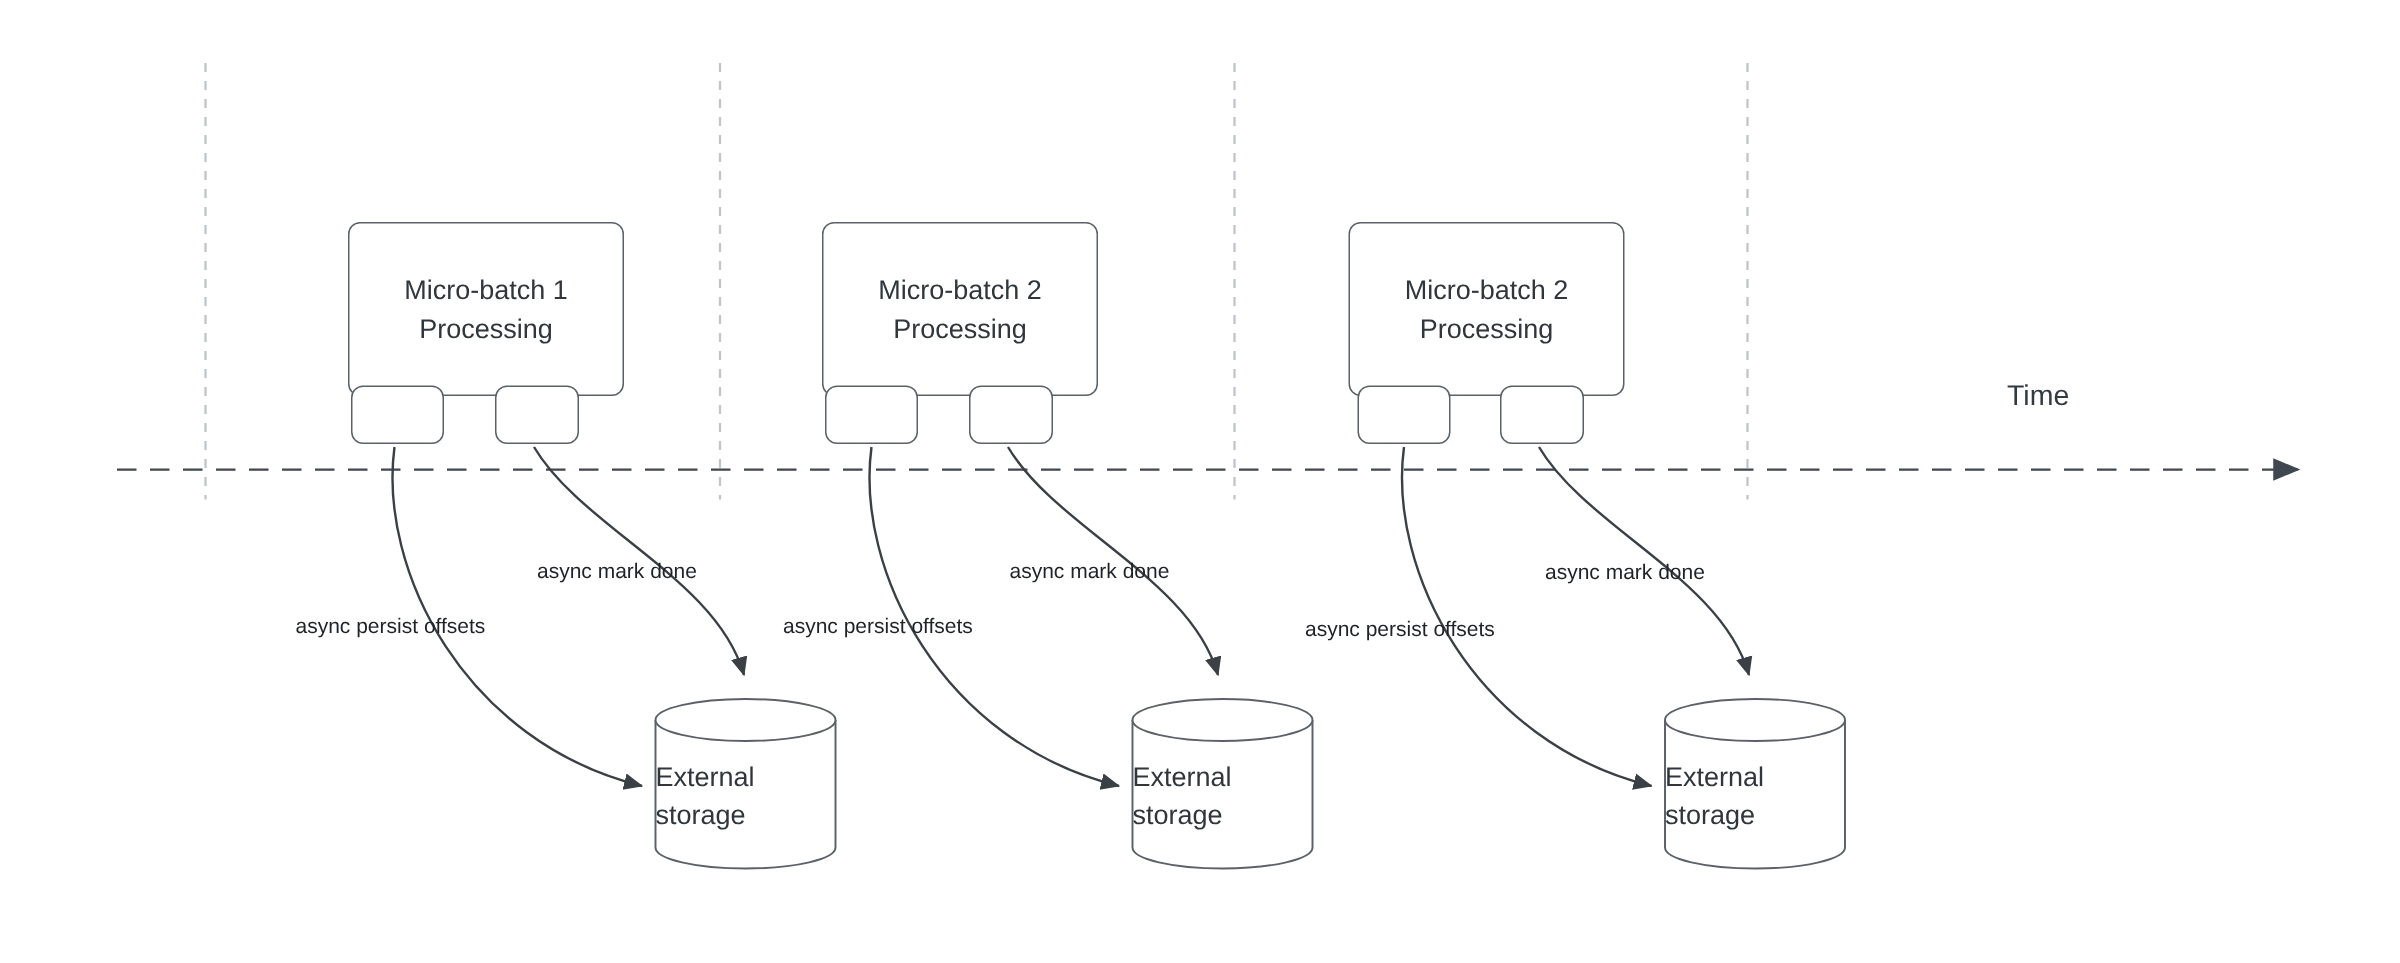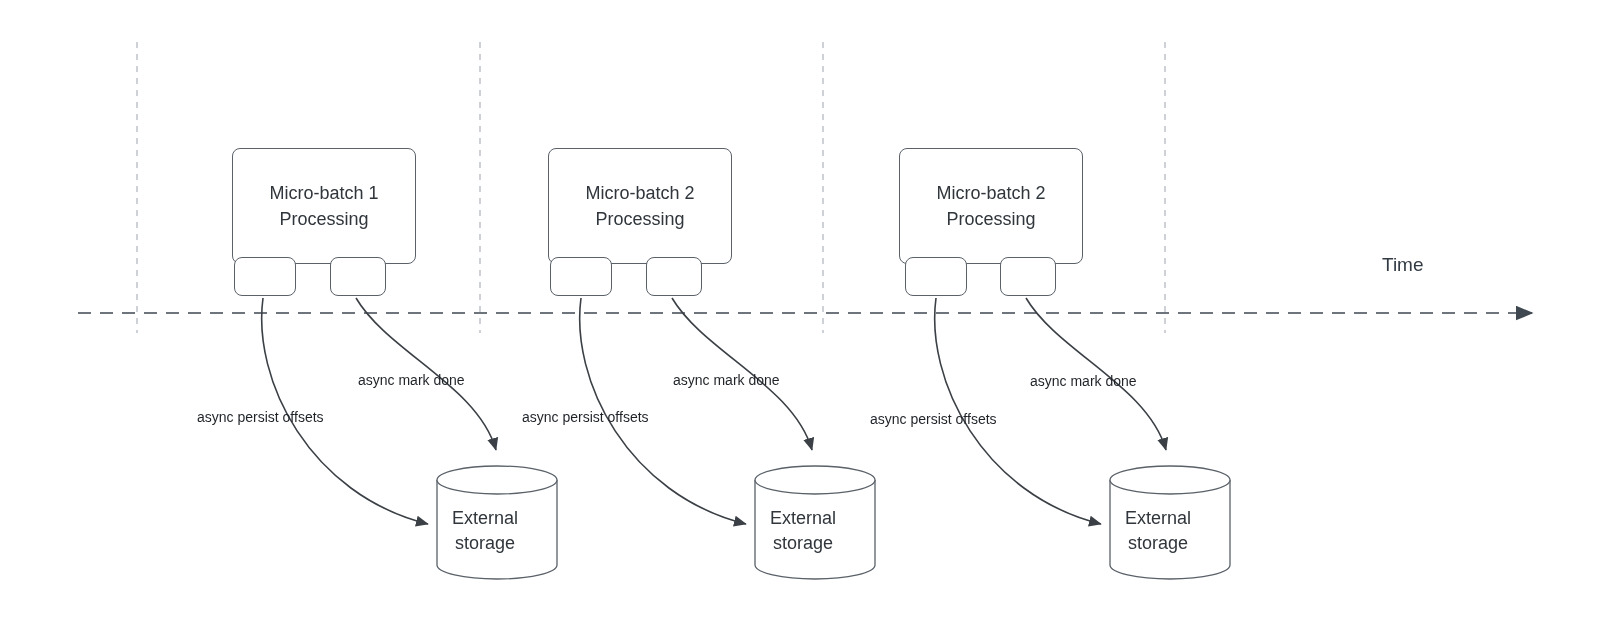--- a/index.html
+++ b/index.html
@@ -52,32 +52,30 @@
   .arrow-label {
     position: absolute;
     font-size: 14px;
     font-weight: normal;
     color: #1f2328;
     white-space: nowrap;
   }
   .storage-label {
     position: absolute;
     width: 96px;
-    text-align: center;
     font-size: 18px;
     line-height: 25px;
     color: #30363c;
   }
   .time-label {
     position: absolute;
     left: 1338px;
     top: 254px;
     font-size: 19px;
     color: #323b44;
-    margin-left: 44px;
   }
 </style>
 </head>
 <body>
 
 <div class="canvas">
 
   <svg class="layer" viewBox="0 0 1600 642" xmlns="http://www.w3.org/2000/svg">
     <defs>
       <marker id="arrowhead" markerWidth="10" markerHeight="10" refX="7.5" refY="4" orient="auto">

